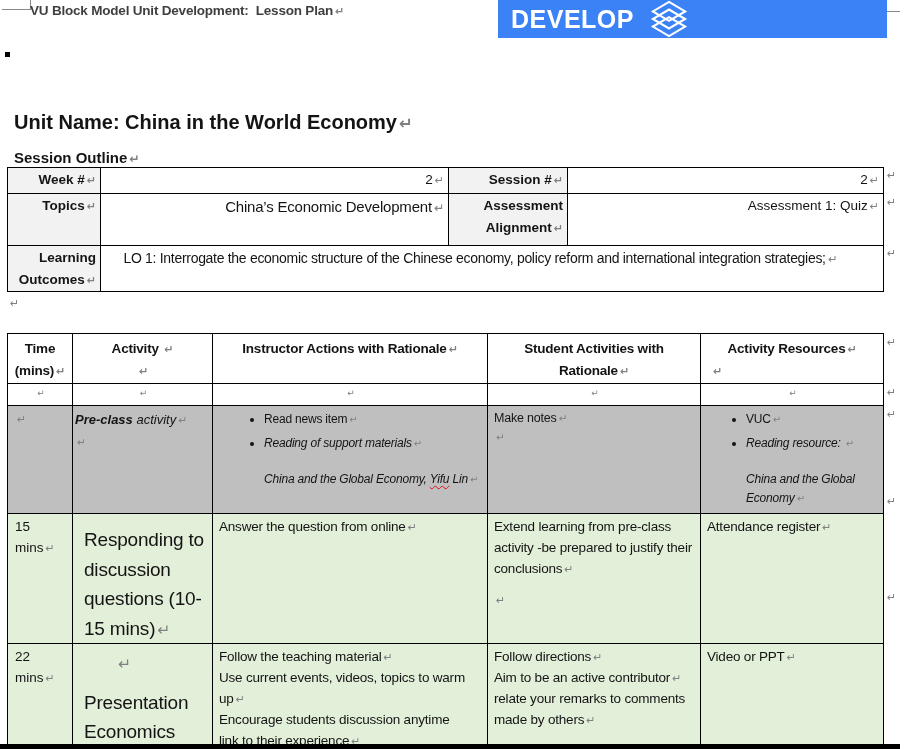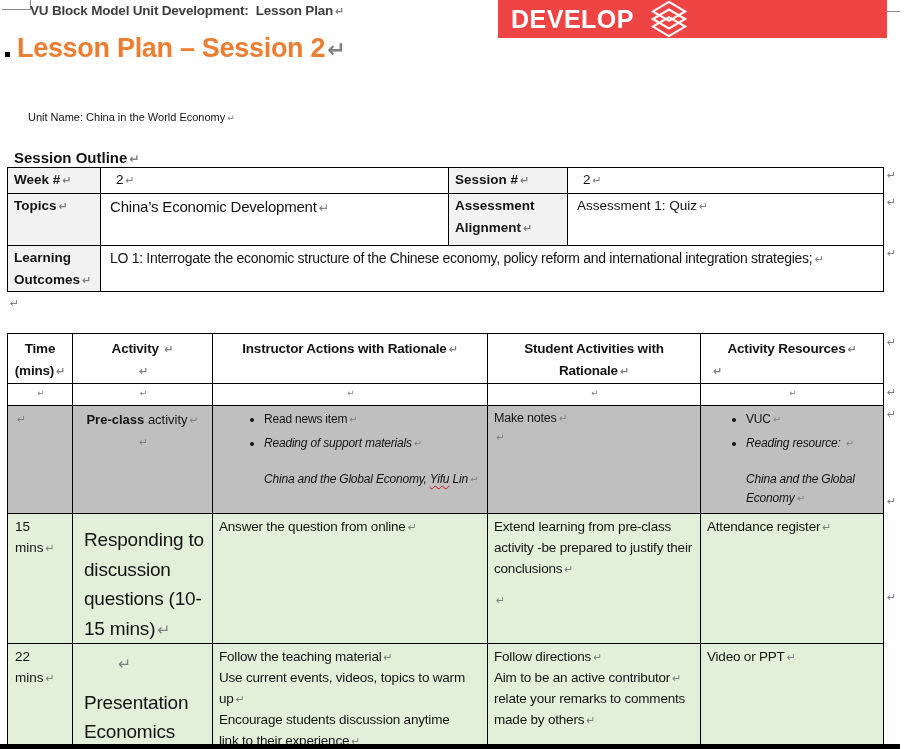--- a/index.html
+++ b/index.html
@@ -6,62 +6,62 @@
   .page{position:relative;width:900px;height:749px;background:#fff;overflow:hidden;
         font-family:"Liberation Sans",sans-serif;color:#141414;}
 
   
   .corner-tl{position:absolute;left:2px;top:0;width:28px;height:9px;
              border-right:1px solid #8a8a8a;border-bottom:1px solid #8a8a8a;}
   .corner-tr{position:absolute;left:886px;top:0;width:17px;height:11px;
              border-left:1px solid #8a8a8a;border-bottom:1px solid #8a8a8a;}
   .doc-title{position:absolute;left:30px;top:3px;font-size:13.5px;font-weight:bold;
              color:#3f3f3f;white-space:pre;letter-spacing:-0.2px;}
-  .banner{position:absolute;left:498px;top:0;width:389px;height:38px;background:#ef4444;
+  .banner{position:absolute;left:498px;top:0;width:389px;height:38px;background:#3b82f6;
           display:flex;align-items:center;padding-left:13px;box-sizing:border-box;gap:15px;text-align:center;}
   .banner-label{color:#fff;font-weight:bold;font-size:25px;letter-spacing:0.5px;}
   .layers{display:block;}
 
   .title-bullet{position:absolute;left:5px;top:52px;width:5px;height:5px;background:#000;}
   .page-title{position:absolute;left:17px;top:33px;margin:0;font-size:27px;font-weight:bold;
               color:#ED7D31;letter-spacing:-0.3px;}
   .unit-code{position:absolute;left:14px;top:79px;font-size:17px;font-weight:bold;}
-  .unit-name{position:absolute;left:28px;top:111px;font-size:11px;font-weight:normal;}
+  .unit-name{position:absolute;left:14px;top:111px;font-size:20px;font-weight:bold;}
   .section-heading{position:absolute;left:14px;top:149px;font-size:15px;font-weight:bold;}
 
   
   .pm{color:#808080;font-family:"DejaVu Sans",sans-serif;font-size:0.82em;padding-left:2px;}
   .pm-abs{position:absolute;color:#808080;font-family:"DejaVu Sans",sans-serif;font-size:11px;}
 
   
   table{border-collapse:collapse;table-layout:fixed;}
   td{border:1px solid #000;vertical-align:top;box-sizing:border-box;overflow:hidden;}
   .t1{position:absolute;left:7px;top:167px;width:876px;border:1.5px solid #000;}
-  .t1 td{line-height:1.6;}
+  .t1 td{line-height:1.6;text-align:right;}
   .lbl{background:#F2F2F2;font-weight:bold;font-size:13.5px;padding:1px 4px 1px 6px;}
   .val{font-size:13.5px;padding:1px 4px 1px 9px;}
   .val-num{padding-left:15px;}
   .val-topics{font-size:15px;letter-spacing:-0.2px;}
   .val-lo{font-size:14px;line-height:1.5;padding-right:46px;letter-spacing:-0.3px;}
 
   .t2{position:absolute;left:7px;top:333px;width:876px;border:1.5px solid #000;}
   .t2 td{border:1.2px solid #000;}
   .hcell{font-weight:bold;font-size:13.5px;text-align:center;padding:4px 2px 0 2px;
          height:50px;line-height:1.6;letter-spacing:-0.2px;}
   .empty-row td{height:22px;text-align:center;font-size:11px;padding:2px 0 0 0;}
   .gray td{background:#BFBFBF;}
   .green td{background:#E2EFD9;}
   .gray td{height:87px;}
   .green1 td{height:97px;}
   .green2 td{height:172px;}
 
   .cell-pad{padding:3px 6px;font-size:13.5px;line-height:1.55;letter-spacing:-0.2px;}
   .time-cell{padding:3px 2px 0 7px;font-size:13.5px;line-height:1.55;}
   .act-cell{padding:11px 4px 0 11px;font-size:19px;line-height:1.55;letter-spacing:-0.2px;}
-  .preclass-act{text-align:center;padding:3px 2px;font-size:13px;line-height:1.7;}
+  .preclass-act{text-align:left;padding:3px 2px;font-size:13px;line-height:1.7;font-style:italic;}
   .blt{margin:3px 0 0 0;padding-left:50px;font-size:12px;line-height:1.55;letter-spacing:-0.2px;}
   .blt li{margin-bottom:5px;}
   .blt-res{padding-left:44px;}
   .it{font-style:italic;}
   .yifu{text-decoration:underline wavy #d11 1px;text-underline-offset:2px;}
   .cont{margin-top:18px;}
   .para{margin:0;}
   .gap-top{margin-top:10px;}
   .instr45{padding-right:16px;}
 
@@ -80,21 +80,20 @@
   <div class="banner">
     <span class="banner-label">DEVELOP</span>
     <svg class="layers" width="40" height="38" viewBox="0 0 40 40">
       <path d="M20 2 L37 12 L20 22 L3 12 Z" fill="none" stroke="#fff" stroke-width="2.2"></path>
       <path d="M20 10 L37 20 L20 30 L3 20 Z" fill="none" stroke="#fff" stroke-width="2.2"></path>
       <path d="M20 18 L37 28 L20 38 L3 28 Z" fill="none" stroke="#fff" stroke-width="2.2"></path>
     </svg>
   </div>
 
   <div class="title-bullet"></div>
-  <h1 class="page-title"><span>Lesson Plan – Session 2</span><span class="pm">↵</span></h1>
 
   <div class="unit-name"><span>Unit Name: China in the World Economy</span><span class="pm">↵</span></div>
   <div class="section-heading"><span>Session Outline</span><span class="pm">↵</span></div>
 
   <table class="t1">
     <colgroup>
         <col style="width:93px">
         <col style="width:348px">
         <col style="width:119px">
         <col style="width:316px">

